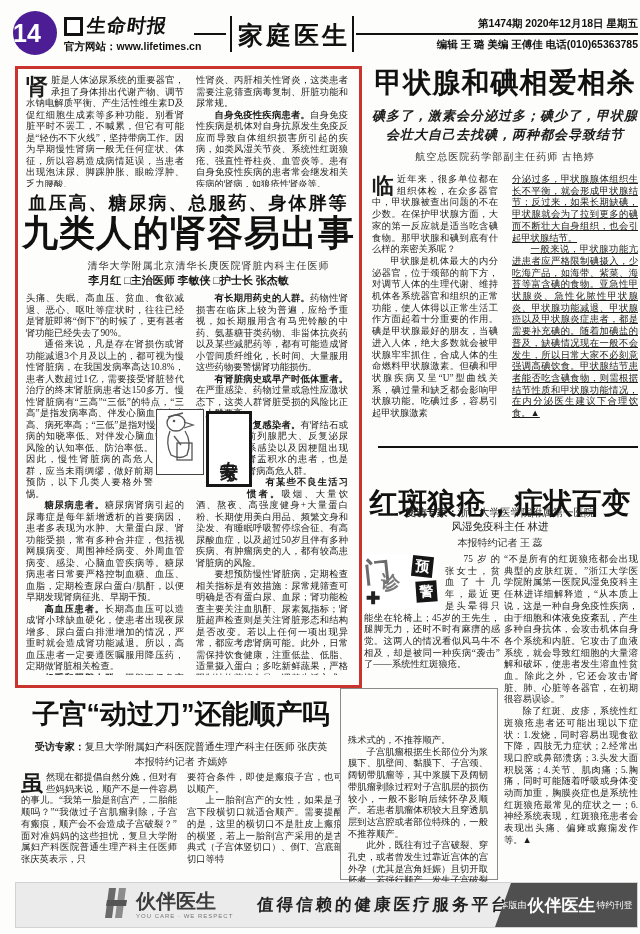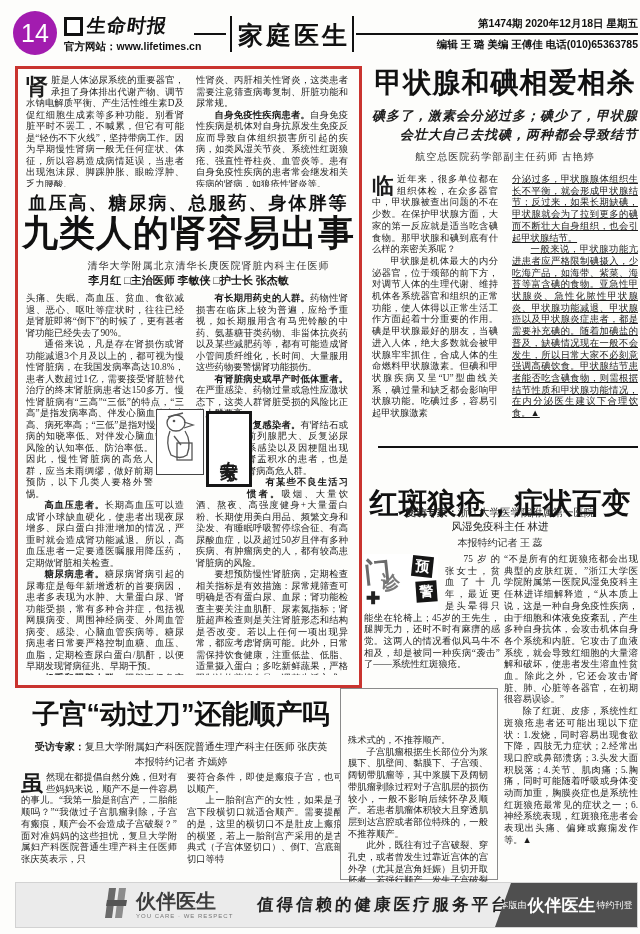--- a/index.html
+++ b/index.html
@@ -3,23 +3,23 @@
 <meta charset="utf-8">
 <title>生命时报 · 家庭医生</title>
 <style>
   html,body{margin:0;padding:0;background:#fff;}
   #page{position:relative;width:640px;height:934px;background:#fdfdfb;overflow:hidden;
         font-family:"Liberation Serif","DejaVu Serif",serif;color:#1c1c1c;}
   .abs{position:absolute;}
   .hd{font-family:"Liberation Sans","DejaVu Sans",sans-serif;font-weight:bold;color:#111;}
   .center{text-align:center;}
   
-  .page-circle{left:13px;top:11px;width:44px;height:44px;border-radius:50%;background:#a21caf;
-               color:#fff;font-size:25px;line-height:44px;text-align:center;
-               font-family:"Liberation Sans",sans-serif;font-weight:normal;}
+  .page-circle{left:13px;top:11px;width:44px;height:44px;border-radius:50%;background:#4c1d95;
+               color:#fff;font-size:25px;line-height:44px;
+               font-family:"Liberation Sans",sans-serif;font-weight:bold;}
   .masthead{left:64px;top:13px;display:flex;align-items:center;gap:4px;}
   .mast-icon{width:13px;height:13px;border:3px solid #111;background:#fff;display:inline-block;}
   .mast-name{font-size:19px;font-weight:900;transform:skewX(-8deg);letter-spacing:1px;}
   .site-line{left:64px;top:40px;font-size:10.5px;}
   .h-rule{height:2px;background:#111;}
   .h-bar{width:2px;height:36px;background:#111;top:16px;}
   .section-title{left:238px;top:19px;font-size:25px;letter-spacing:3px;}
   .issue-line{left:350px;top:17px;width:288px;text-align:right;font-size:10.5px;}
   .staff-line{left:330px;top:38px;width:308px;text-align:right;font-size:10.5px;}
   
@@ -42,21 +42,21 @@
   .kb-by1{left:0;top:190px;width:100%;font-size:10px;letter-spacing:1px;color:#333;padding-left:20px;}
   .kb-by2{left:0;top:204px;width:100%;font-size:11px;font-weight:bold;}
   .expert-cartoon{left:138px;top:340px;width:46px;height:64px;border:1.5px solid #444;background:#fff;}
   .expert-stamp{left:188px;top:342px;width:40px;height:70px;border:3px solid #161616;background:#fff;
                 display:flex;align-items:center;justify-content:center;
                 writing-mode:vertical-rl;text-orientation:upright;
                 font-family:"Liberation Sans",sans-serif;font-weight:900;font-size:18px;letter-spacing:2px;}
   
   .ty-head{left:372px;top:64px;width:266px;font-size:28px;font-weight:900;letter-spacing:1px;}
   .ty-sub{left:372px;top:106px;width:266px;font-size:13px;font-weight:bold;font-style:oblique;
-          line-height:19px;letter-spacing:1px;text-align:right;}
+          line-height:19px;letter-spacing:1px;}
   .ty-by{left:372px;top:150px;width:266px;font-size:10px;letter-spacing:1px;color:#333;}
   .divider{background:#111;}
   
   .lu-head{left:362px;top:484px;width:276px;font-size:29px;font-weight:700;}
   .lu-exp1{left:362px;top:506px;width:276px;font-size:10.5px;}
   .lu-exp2{left:362px;top:520px;width:276px;font-size:10.5px;}
   .lu-rep{left:362px;top:536px;width:276px;font-size:10px;color:#333;}
   .op-stamp{left:364px;top:554px;width:74px;height:56px;background:#fff;}
   .op-stamp span{position:absolute;font-family:"Liberation Sans",sans-serif;font-weight:900;}
   .op-men{left:0;top:0;font-size:27px;color:#6b6b6b;transform:rotate(-6deg);}
@@ -118,22 +118,22 @@
       </div>
 
     <div class="abs kb-kicker hd center">血压高、糖尿病、总服药、身体胖等</div>
     <div class="abs kb-head hd center">九类人的肾容易出事</div>
     <div class="abs kb-by1 center">清华大学附属北京清华长庚医院肾脏内科主任医师</div>
     <div class="abs kb-by2 center">李月红 □主治医师 李敏侠 □护士长 张杰敏</div>
 
     <div class="col kb-col" style="left:8px;top:224px;width:158px;height:382px;">
         <p class="para noindent">头痛、失眠、高血压、贫血、食欲减退、恶心、呕吐等症状时，往往已经是肾脏即将“倒下”的时候了，更有甚者肾功能已经失去了90%。</p>
         <p class="para">通俗来说，凡是存在肾损伤或肾功能减退3个月及以上的，都可视为慢性肾脏病，在我国发病率高达10.8%，患者人数超过1亿，需要接受肾脏替代治疗的终末肾脏病患者达150多万。慢性肾脏病有“三高”“三低”的特点，“三高”是指发病率高、伴发心脑血管疾病高、病死率高；“三低”是指对慢性肾脏病的知晓率低、对伴发心脑血管疾病风<span class="sp sp-r"></span>险的认知率低、防治率低。因此，慢性肾脏病的高危人群，应当未雨绸缪，做好前期预防，以下几类人要格外警惕。</p>
+        <p class="para"><b class="lead">糖尿病患者。</b>糖尿病肾病引起的尿毒症是每年新增透析的首要病因，患者多表现为水肿、大量蛋白尿、肾功能受损，常有多种合并症，包括视网膜病变、周围神经病变、外周血管病变、感染、心脑血管疾病等。糖尿病患者日常要严格控制血糖、血压、血脂，定期检查尿白蛋白/肌酐，以便早期发现肾病征兆、早期干预。</p>
         <p class="para"><b class="lead">高血压患者。</b>长期高血压可以造成肾小球缺血硬化，使患者出现夜尿增多、尿白蛋白排泄增加的情况，严重时就会造成肾功能减退。所以，高血压患者一定要遵医嘱服用降压药，定期做肾脏相关检查。</p>
-        <p class="para"><b class="lead">糖尿病患者。</b>糖尿病肾病引起的尿毒症是每年新增透析的首要病因，患者多表现为水肿、大量蛋白尿、肾功能受损，常有多种合并症，包括视网膜病变、周围神经病变、外周血管病变、感染、心脑血管疾病等。糖尿病患者日常要严格控制血糖、血压、血脂，定期检查尿白蛋白/肌酐，以便早期发现肾病征兆、早期干预。</p>
         <p class="para"><b class="lead">超重和肥胖人群。</b>肥胖不仅危害身体健康，还会加重肾脏负担，引起肾小球血流动力学改变，造成肥胖相关性肾病。</p>
       </div>
     <div class="col kb-col" style="left:178px;top:224px;width:152px;height:382px;">
         <p class="para"><b class="lead">有长期用药史的人群。</b>药物性肾损害在临床上较为普遍，应给予重视，如长期服用含有马兜铃酸的中药、氨基糖苷类药物、非甾体抗炎药以及某些减肥药等，都有可能造成肾小管间质纤维化，长时间、大量服用这些药物要警惕肾功能损伤。</p>
         <p class="para"><b class="lead">有肾脏病史或早产时低体重者。</b>在严重感染、药物过量或急性应激状态下，这类人群肾脏受损的风险比正常人群要高。</p>
         <p class="para"><b class="lead">泌尿系反复感染者。</b>有肾结石或前列<span class="sp sp-l"></span>腺肥大、反复泌尿系感染以及因梗阻出现肾盂积水的患者，也是肾病高危人群。</p>
         <p class="para"><b class="lead">有某些不良生活习惯者。</b>吸烟、大量饮酒、熬夜、高强度健身+大量蛋白粉、长期使用美白用品、频繁文身和染发、有睡眠呼吸暂停综合征、有高尿酸血症，以及超过50岁且伴有多种疾病、有肿瘤病史的人，都有较高患肾脏病的风险。</p>
         <p class="para">要想预防慢性肾脏病，定期检查相关指标是有效措施：尿常规筛查可明确是否有蛋白尿、血尿；肾功能检查主要关注血肌酐、尿素氮指标；肾脏超声检查则是关注肾脏形态和结构是否改变。若以上任何一项出现异常，都应考虑肾病可能。此外，日常需保持饮食健康，注重低盐、低脂、适量摄入蛋白；多吃新鲜蔬果，严格限制油炸煎烤食品；调整生活方式，戒烟戒酒，劳逸结合；提倡进行打太极、游泳、散步、跳舞、打羽毛球等运动，每周3~5次，每次30分钟左右；积极治疗基础病，避免滥用药物。▲</p>
       </div>
 

